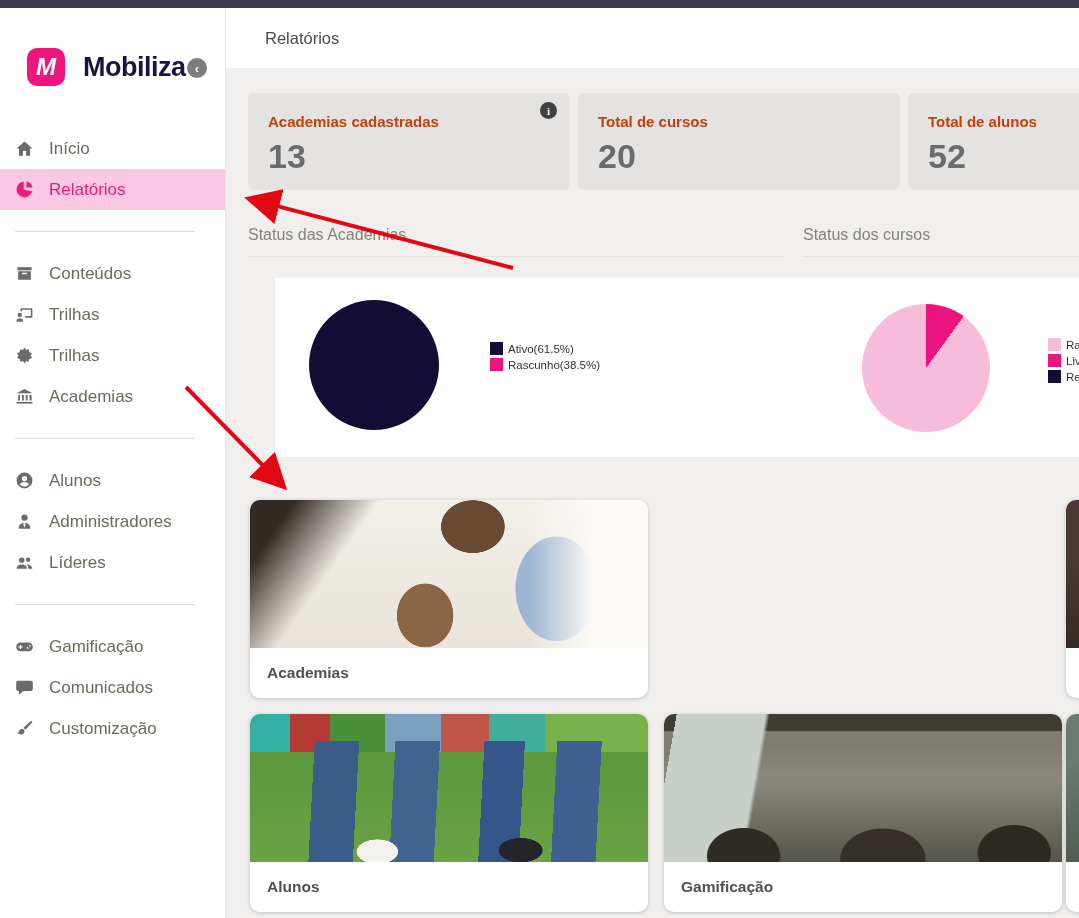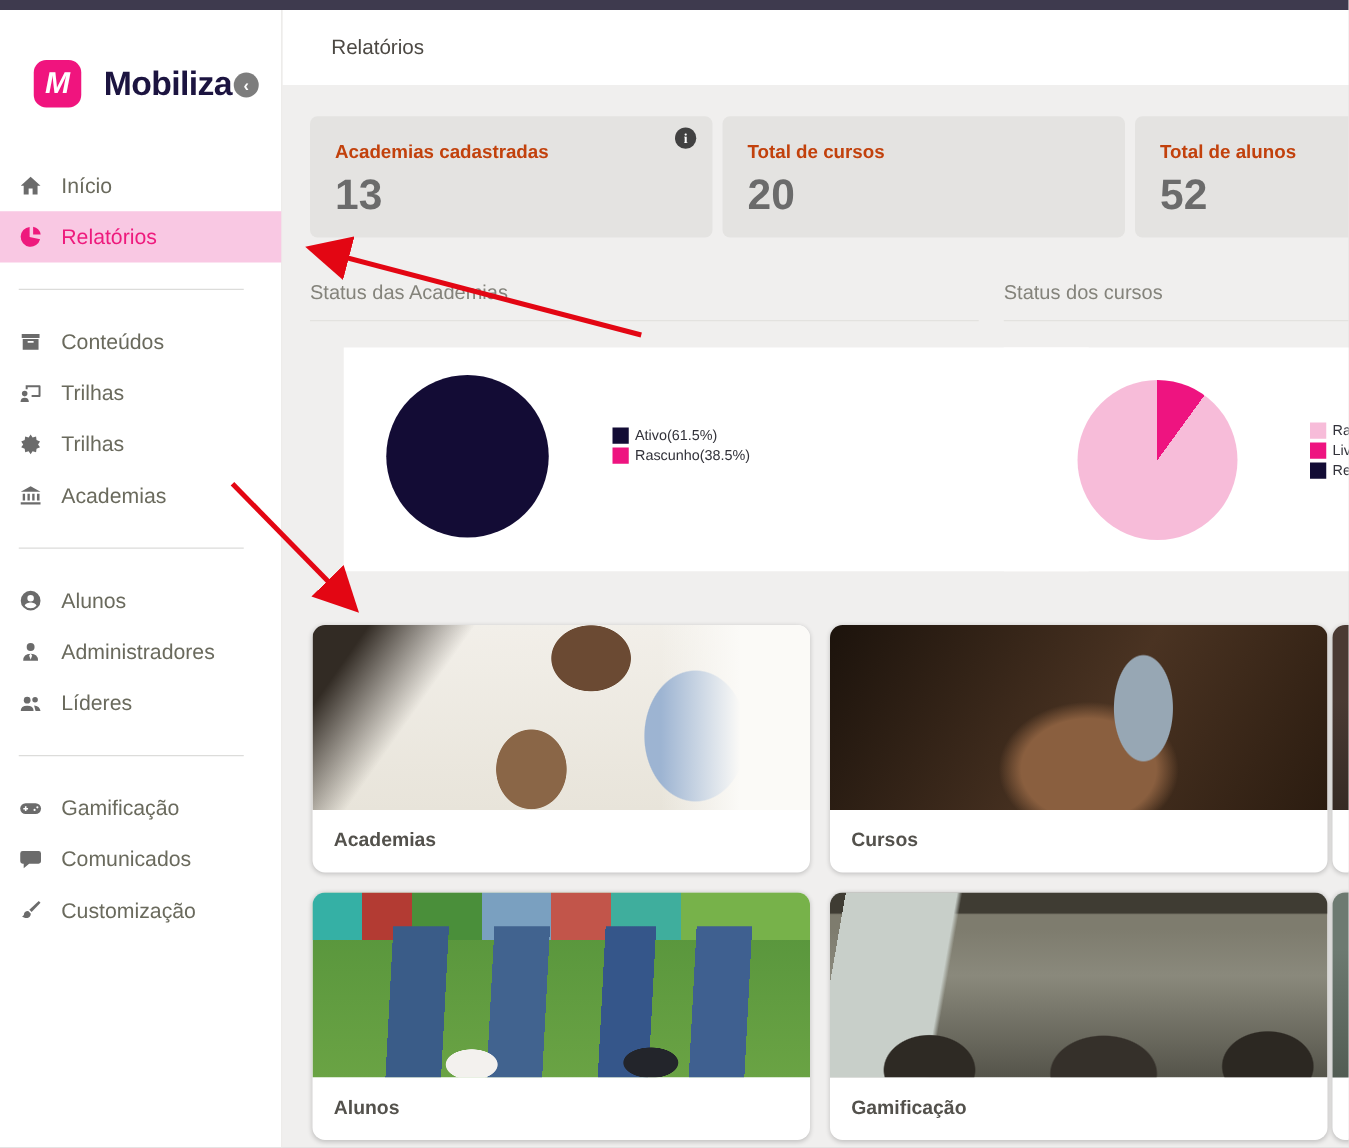--- a/index.html
+++ b/index.html
@@ -304,24 +304,20 @@
             <span class="legend-swatch" style="background: rgb(19, 12, 53);"></span>
             <span>Restrito(0%)</span>
           </div>
         </div>
       </div>
 
       <div class="report-card rc-a">
         <div class="rc-img img-academias"></div>
         <div class="rc-label">Academias</div>
       </div>
-      <div class="report-card rc-b">
-        <div class="rc-img img-cursos"></div>
-        <div class="rc-label">Cursos</div>
-      </div>
       <div class="report-card rc-c">
         <div class="rc-img img-alunos"></div>
         <div class="rc-label">Alunos</div>
       </div>
       <div class="report-card rc-d">
         <div class="rc-img img-gamificacao"></div>
         <div class="rc-label">Gamificação</div>
       </div>
       <div class="report-card rc-e">
         <div class="rc-img img-sliver1"></div>

